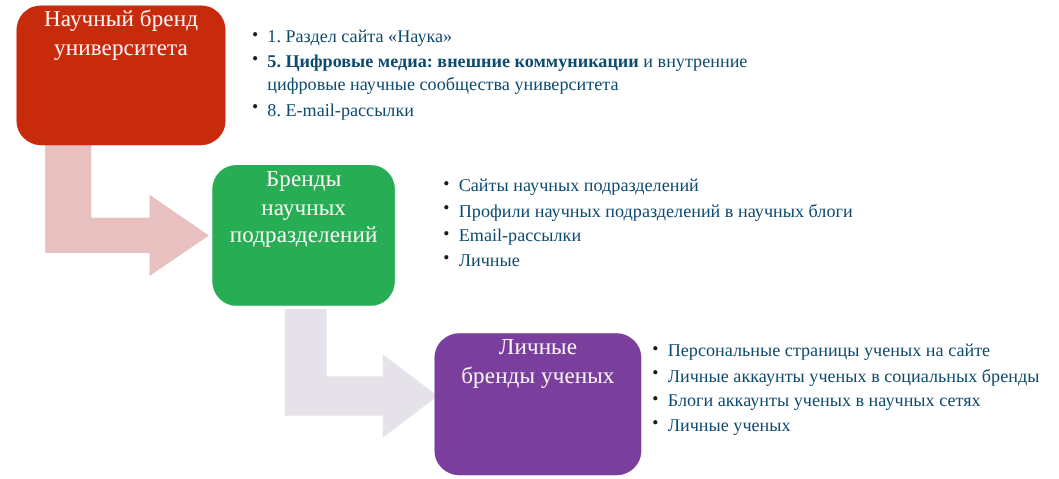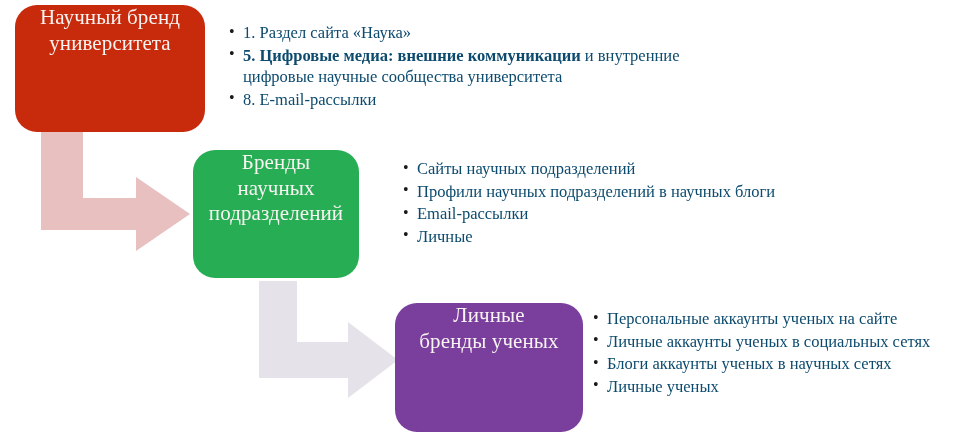--- a/index.html
+++ b/index.html
@@ -180,24 +180,24 @@
     </li>
   </ul>
 
   <div class="node" id="node-brand-scientists" style="background:#7A3E9D">
     <span class="node-label">Личные
 бренды ученых</span>
   </div>
 
   <ul class="bullets" id="bullets-scientists">
     <li>
-      <span>Персональные аккаунты ученых на сайте</span>
-    </li>
-    <li>
-      <span>Личные аккаунты ученых в социальных сетях</span>
+      <span>Персональные страницы ученых на сайте</span>
+    </li>
+    <li>
+      <span>Личные аккаунты ученых в социальных бренды</span>
     </li>
     <li>
       <span>Блоги аккаунты ученых в научных сетях</span>
     </li>
     <li>
       <span>Личные ученых</span>
     </li>
   </ul>
 
 </div>

